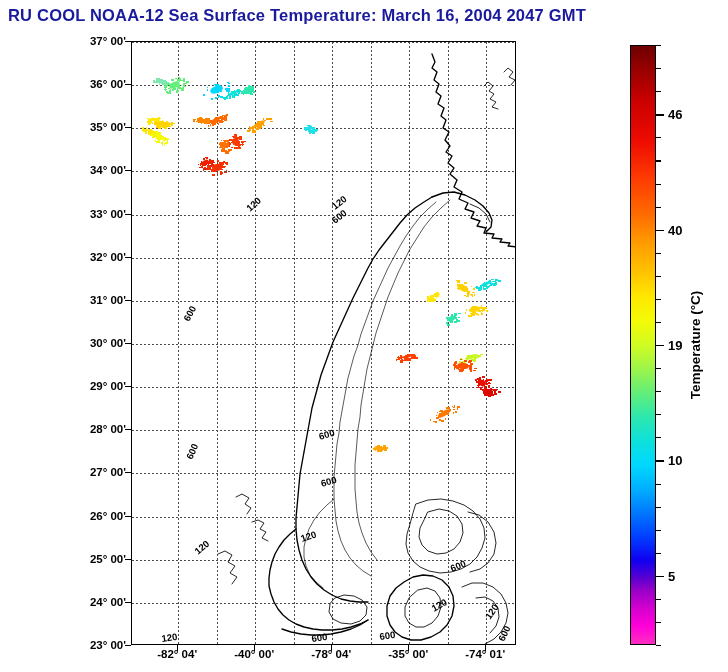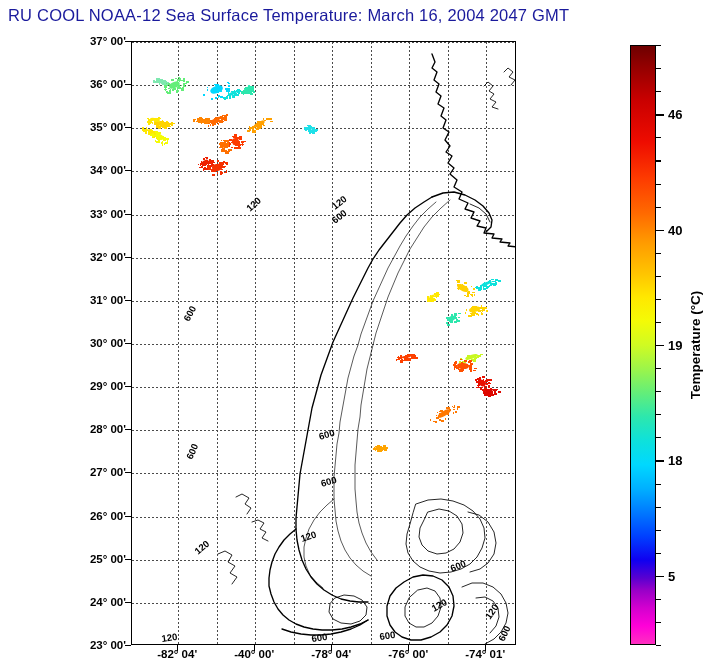--- a/index.html
+++ b/index.html
@@ -2,21 +2,21 @@
 <html><head>
 <meta charset="utf-8">
 <style>
   html,body{margin:0;padding:0;background:#ffffff;}
   body{width:728px;height:672px;position:relative;overflow:hidden;
        font-family:"Liberation Sans",sans-serif;}
 
   
   #title{
     position:absolute; left:8px; top:6px;
-    font-size:16.5px; font-weight:normal; color:#1a1a9c;
+    font-size:16.5px; font-weight:bold; color:#1a1a9c;
     letter-spacing:0.2px; white-space:nowrap;
   }
 
   
   #plot{
     position:absolute; left:131px; top:41px;
     width:385px; height:604px;
     border:1.3px solid #000; box-sizing:border-box;
     background:#ffffff; overflow:hidden;
   }
@@ -1528,36 +1528,36 @@
     <div class="ytick" style="top: 645px;">23° 00'</div>
     <div style="position: absolute; left: 125px; top: 645px; width: 6px; height: 1px; background: rgb(0, 0, 0);"></div>
   </div>
 <div id="xlabels">
     <div class="xtick" style="left: 177.2px;">-82° 04'</div>
     <div style="position: absolute; left: 177.2px; top: 645px; width: 1px; height: 6px; background: rgb(0, 0, 0);"></div>
     <div class="xtick" style="left: 254.2px;">-40° 00'</div>
     <div style="position: absolute; left: 254.2px; top: 645px; width: 1px; height: 6px; background: rgb(0, 0, 0);"></div>
     <div class="xtick" style="left: 331.2px;">-78° 04'</div>
     <div style="position: absolute; left: 331.2px; top: 645px; width: 1px; height: 6px; background: rgb(0, 0, 0);"></div>
-    <div class="xtick" style="left: 408.2px;">-76° 00'</div>
+    <div class="xtick" style="left: 408.2px;">-35° 00'</div>
     <div style="position: absolute; left: 408.2px; top: 645px; width: 1px; height: 6px; background: rgb(0, 0, 0);"></div>
     <div class="xtick" style="left: 485.2px;">-74° 01'</div>
     <div style="position: absolute; left: 485.2px; top: 645px; width: 1px; height: 6px; background: rgb(0, 0, 0);"></div>
   </div>
 
 <div id="cbar"></div>
 <div id="cbarticks">
     <div class="cbtick" style="top: 114.2px;"></div>
     <div class="cblab" style="top: 114.2px;">46</div>
     <div class="cbtick" style="top: 229.6px;"></div>
     <div class="cblab" style="top: 229.6px;">40</div>
     <div class="cbtick" style="top: 345px;"></div>
     <div class="cblab" style="top: 345px;">19</div>
     <div class="cbtick" style="top: 460.4px;"></div>
-    <div class="cblab" style="top: 460.4px;">18</div>
+    <div class="cblab" style="top: 460.4px;">10</div>
     <div class="cbtick" style="top: 575.8px;"></div>
     <div class="cblab" style="top: 575.8px;">5</div>
     <div class="cbminor" style="top: 645px;"></div>
     <div class="cbminor" style="top: 621.9px;"></div>
     <div class="cbminor" style="top: 598.8px;"></div>
     <div class="cbminor" style="top: 552.7px;"></div>
     <div class="cbminor" style="top: 529.6px;"></div>
     <div class="cbminor" style="top: 506.5px;"></div>
     <div class="cbminor" style="top: 483.5px;"></div>
     <div class="cbminor" style="top: 437.3px;"></div>

